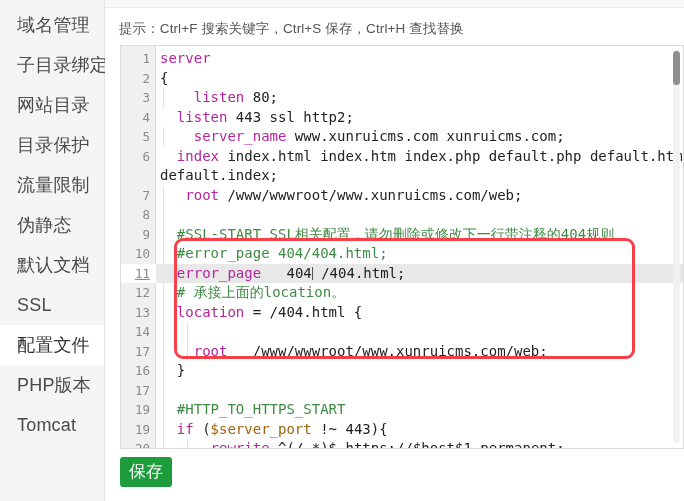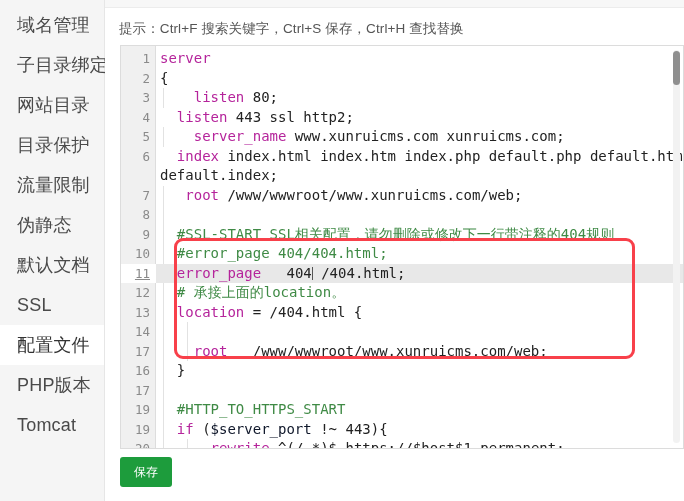--- a/index.html
+++ b/index.html
@@ -127,21 +127,21 @@
     border-left: 1px solid #e2e2e2;
   }
   .code.guide2::after {
     content: "";
     position: absolute;
     left: 31px; top: 0; bottom: 0;
     border-left: 1px solid #e2e2e2;
   }
   .kw  { color: #b5249b; }
   .cm  { color: #3f8a45; }
-  .var { color: #0f172a; }
+  .var { color: #a16207; }
   .num { color: #222222; }
   .pl  { color: #222222; }
   .cursor {
     display: inline-block;
     width: 1px;
     height: 13px;
     background: #555;
     vertical-align: -2px;
     margin: 0 0px;
   }
@@ -176,21 +176,21 @@
 
   
   #savebtn {
     position: absolute;
     left: 15px; top: 457px;
     width: 52px; height: 30px;
     background: #1d9c3c;
     color: #ffffff;
     border: none;
     border-radius: 3px;
-    font-size: 12px;
+    font-size: 17px;
     font-family: "Liberation Sans", sans-serif;
     cursor: pointer;
     line-height: 30px;
     text-align: center;
     padding: 0;
   }
 </style>
 </head>
 <body>
 

